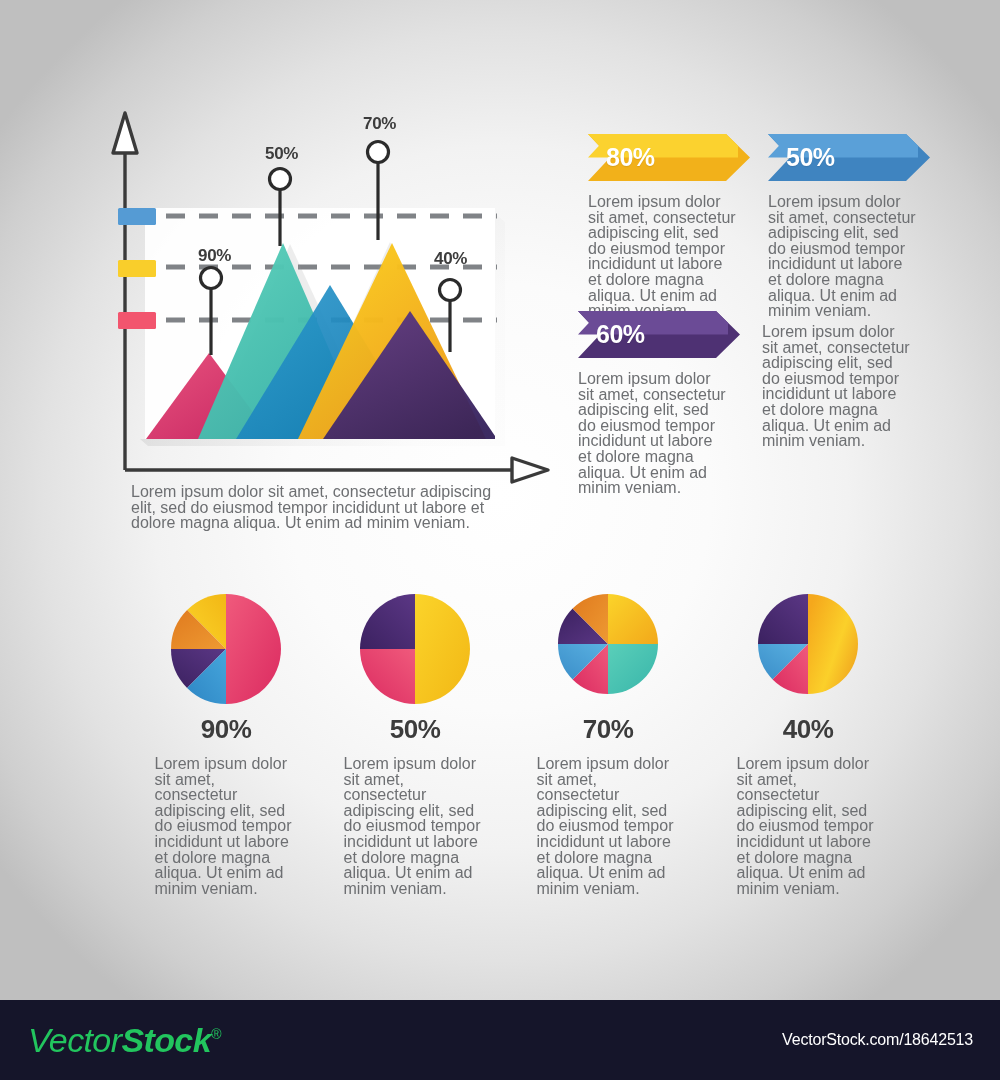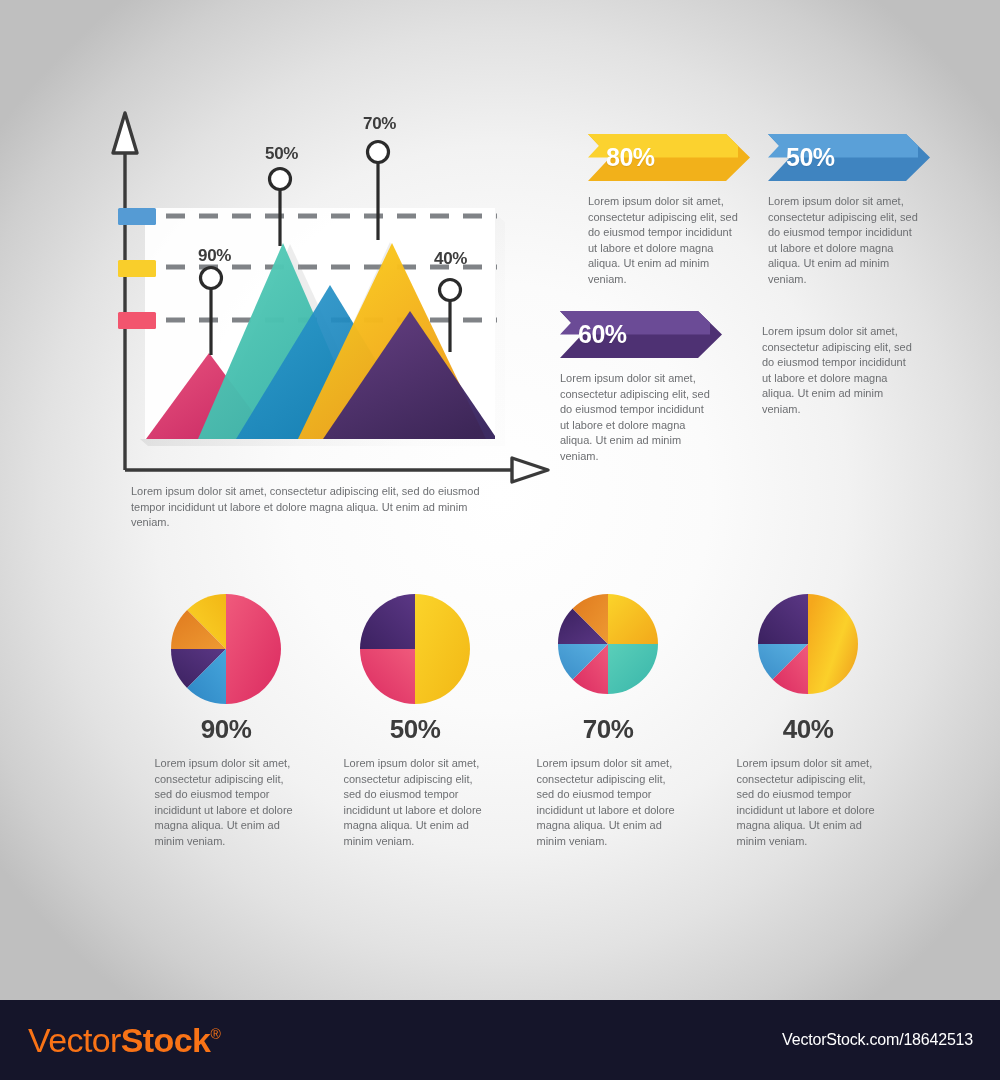--- a/index.html
+++ b/index.html
@@ -36,21 +36,21 @@
   .pin-label {
     position: absolute;
     font-weight: bold;
     font-size: 17px;
     color: #3c3c3c;
     letter-spacing: -0.3px;
     white-space: nowrap;
   }
 
   .body-text {
-    font-size: 11px;
+    font-size: 16px;
     line-height: 15.6px;
     color: #6d6f72;
     font-family: "Liberation Sans", sans-serif;
   }
 
   #chart-caption {
     position: absolute;
     left: 131px;
     top: 484px;
     width: 362px;
@@ -97,24 +97,25 @@
     left: 0; bottom: 0;
     width: 1000px; height: 80px;
     background: #15152a;
     display: flex;
     align-items: center;
   }
   #wm-logo {
     position: absolute;
     left: 28px; top: 50%;
     transform: translateY(-50%);
-    color: #f97316;
+    color: #22c55e;
     font-size: 34px;
     white-space: nowrap;
     letter-spacing: -0.6px;
+    font-style: italic;
   }
   #wm-logo .thin { font-weight: 300; }
   #wm-logo .bold { font-weight: bold; }
   #wm-logo .reg  { font-size: 14px; vertical-align: super; }
   #wm-url {
     position: absolute;
     right: 27px; top: 50%;
     transform: translateY(-50%);
     color: #ffffff;
     font-size: 16px;
@@ -242,21 +243,21 @@
     <div class="banner-arrow">
       <svg width="162" height="47" viewBox="0 0 162 47">
         <polygon points="0,0 138,0 162,23.5 138,47 0,47 22,23.5" fill="#3F84C0"></polygon>
         <polygon points="0,0 138,0 150,11.75 150,23.5 0,23.5 11,11.75" fill="#5AA0D8"></polygon>
       </svg>
       <span class="banner-pct">50%</span>
     </div>
     <div class="banner-text body-text">Lorem ipsum dolor sit amet, consectetur adipiscing elit, sed do eiusmod tempor incididunt ut labore et dolore magna aliqua. Ut enim ad minim veniam.</div>
   </div>
 
-  <div class="banner-block" style="left:560px; top:311px;">
+  <div class="banner-block" style="left:578px; top:311px;">
     <div class="banner-arrow">
       <svg width="162" height="47" viewBox="0 0 162 47">
         <polygon points="0,0 138,0 162,23.5 138,47 0,47 22,23.5" fill="#4E3173"></polygon>
         <polygon points="0,0 138,0 150,11.75 150,23.5 0,23.5 11,11.75" fill="#6B4B96"></polygon>
       </svg>
       <span class="banner-pct">60%</span>
     </div>
     <div class="banner-text body-text">Lorem ipsum dolor sit amet, consectetur adipiscing elit, sed do eiusmod tempor incididunt ut labore et dolore magna aliqua. Ut enim ad minim veniam.</div>
   </div>
 

